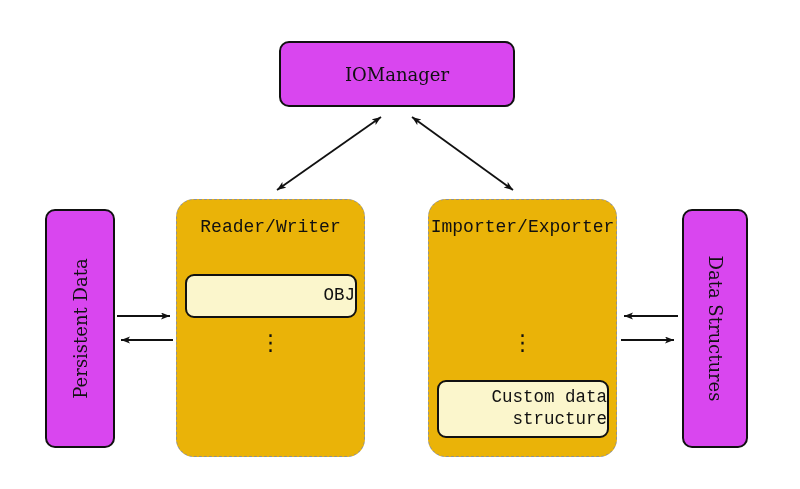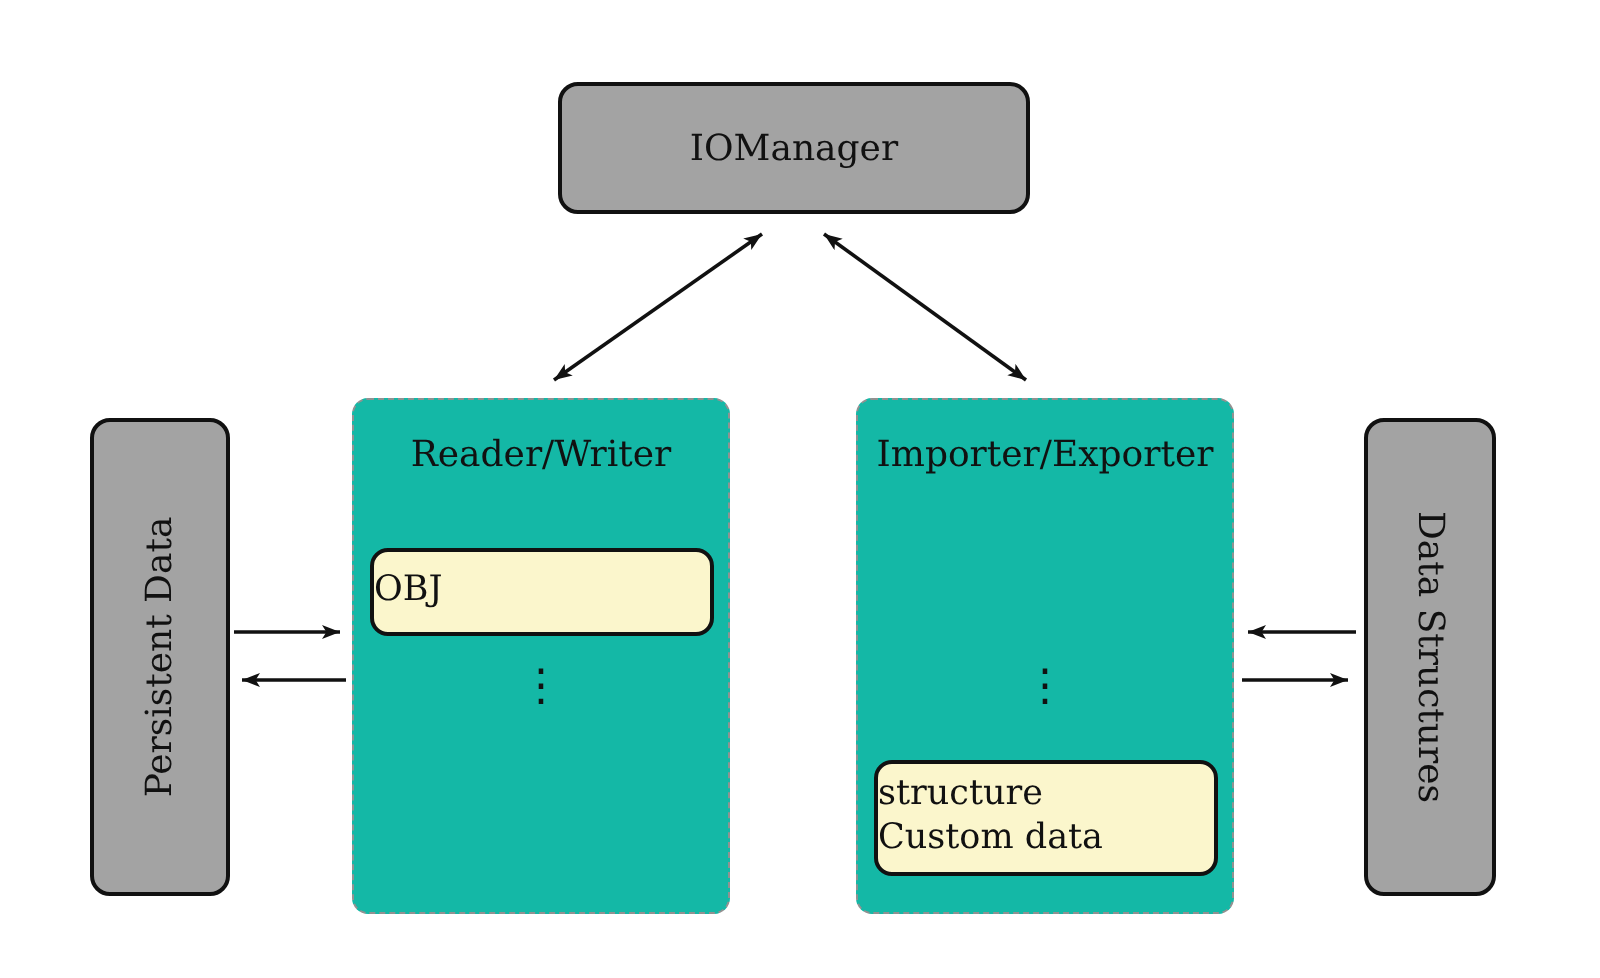--- a/index.html
+++ b/index.html
@@ -8,57 +8,58 @@
     width: 800px;
     height: 489px;
     background: #ffffff;
     font-family: "DejaVu Serif", "Liberation Serif", serif;
     color: #111111;
     overflow: hidden;
   }
   .node {
     position: absolute;
     box-sizing: border-box;
-    background: #a3a3a3;
+    background: #d946ef;
     border: 2.4px solid #111111;
     border-radius: 10px;
     display: flex;
     align-items: center;
     justify-content: center;
   }
   .node-label { font-size: 18px; white-space: nowrap; }
   .vlabel-ccw { transform: rotate(-90deg); }
   .vlabel-cw  { transform: rotate(90deg); }
   .group {
     position: absolute;
     box-sizing: border-box;
-    background: #14b8a6;
+    background: #eab308;
     border: 1.6px dashed #919191;
-    border-radius: 8px;
+    border-radius: 18px;
+    font-family: Liberation Mono, monospace;
   }
   .group-title {
     position: absolute;
     top: 17px;
     left: 0;
     width: 100%;
     text-align: center;
     font-size: 18px;
     white-space: nowrap;
   }
   .inner-box {
     position: absolute;
     box-sizing: border-box;
     left: 8px;
     width: 172px;
     background: #fbf6cc;
     border: 2.6px solid #111111;
     border-radius: 9px;
     display: flex;
     flex-direction: column;
-    align-items: flex-start;
+    align-items: flex-end;
     justify-content: center;
     line-height: 1.25;
   }
   .inner-box span { font-size: 17.5px; white-space: nowrap; }
   .inner-top { top: 74px; height: 44px; }
   .ellipsis {
     position: absolute;
     top: 130px;
     left: 0;
     width: 100%;
@@ -97,22 +98,22 @@
     <div class="inner-box inner-top">
       <span>OBJ</span>
     </div>
     <div class="ellipsis">⋮</div>
   </div>
 
   <div class="group" style="left:428px; top:199px; width:189px; height:258px;">
     <div class="group-title">Importer/Exporter</div>
     <div class="ellipsis">⋮</div>
     <div class="inner-box inner-bottom">
+      <span>Custom data</span>
       <span>structure</span>
-      <span>Custom data</span>
     </div>
   </div>
 
   <svg id="arrow-layer" viewBox="0 0 800 489" xmlns="http://www.w3.org/2000/svg">
     <defs>
       <marker id="ah" markerUnits="userSpaceOnUse" markerWidth="12" markerHeight="10" refX="9" refY="3.5" orient="auto-start-reverse">
         <path d="M0,0 L9,3.5 L0,7 L2.2,3.5 Z" fill="#111111"></path>
       </marker>
     </defs>
 

